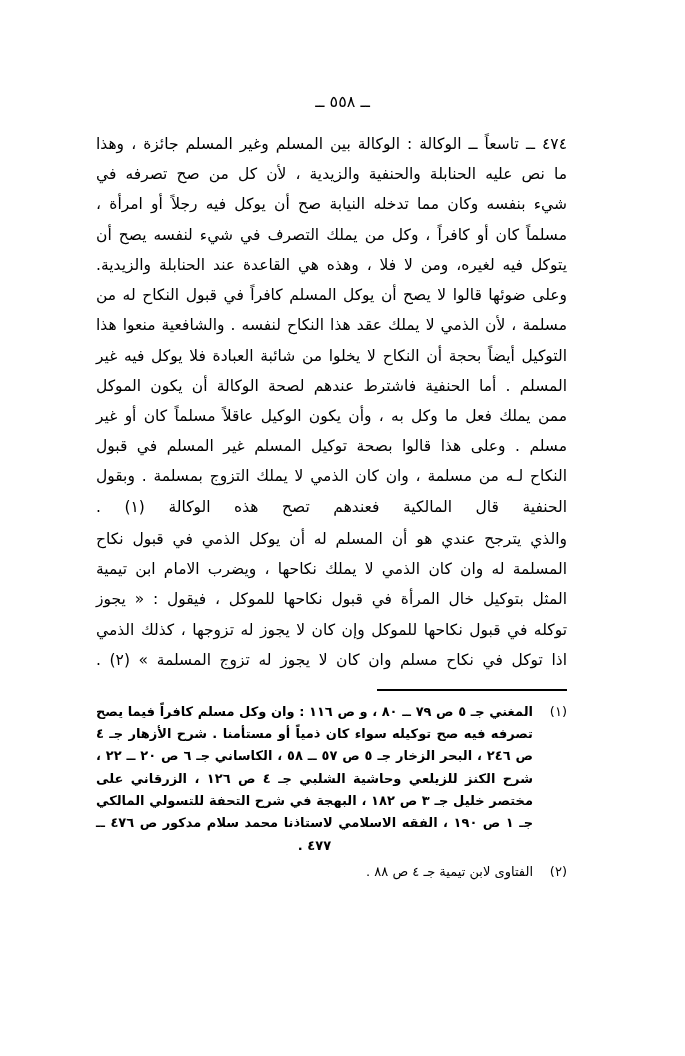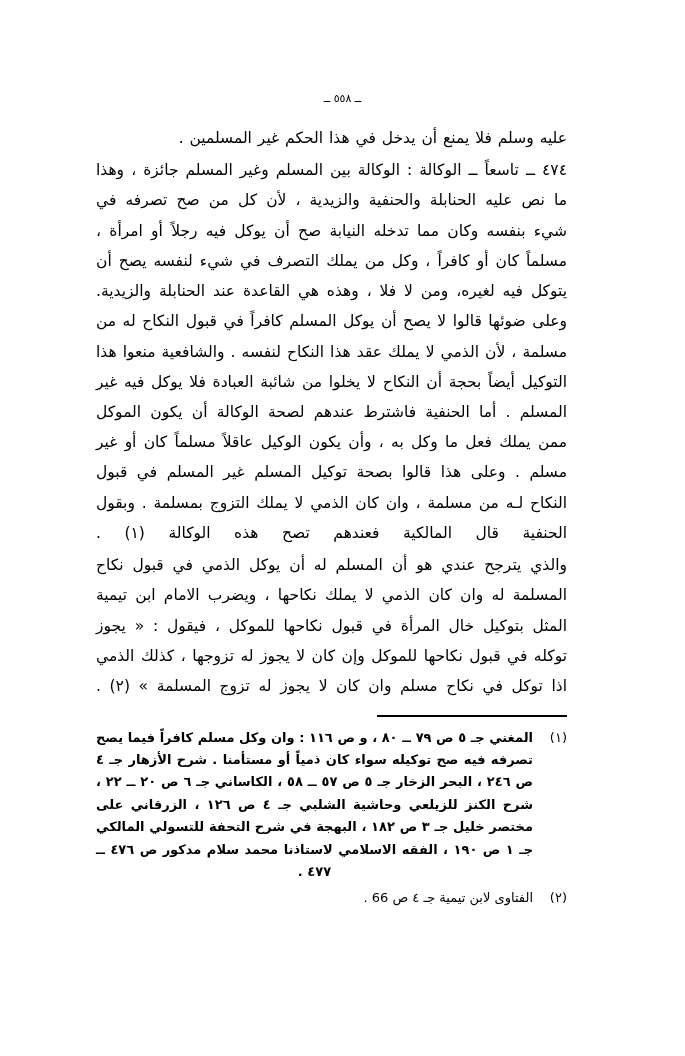--- a/index.html
+++ b/index.html
@@ -17,21 +17,21 @@
   }
   .page {
     width: 685px;
     height: 1056px;
     position: relative;
     box-sizing: border-box;
     padding: 0;
   }
   .page-number {
     text-align: center;
-    font-size: 11px;
+    font-size: 16px;
     letter-spacing: 1px;
     margin-top: 92px;
     margin-bottom: 18px;
     direction: rtl;
   }
   .body-block {
     margin: 0 118px 0 96px;
     direction: rtl;
     text-align: justify;
     text-align-last: justify;
@@ -93,37 +93,36 @@
 </style>
 </head>
 <body>
 
 <div class="page">
 
   <div class="page-number">ــ ٥٥٨ ــ</div>
 
   <div class="body-block">
 
-    <p class="para lead first-line-note">عليه وسلم فلا يمنع أن يدخل في هذا الحكم غير المسلمين .</p>
 
     <p class="para">٤٧٤ ــ تاسعاً ــ الوكالة : الوكالة بين المسلم وغير المسلم جائزة ، وهذا ما نص عليه الحنابلة والحنفية والزيدية ، لأن كل من صح تصرفه في شيء بنفسه وكان مما تدخله النيابة صح أن يوكل فيه رجلاً أو امرأة ، مسلماً كان أو كافراً ، وكل من يملك التصرف في شيء لنفسه يصح أن يتوكل فيه لغيره، ومن لا فلا ، وهذه هي القاعدة عند الحنابلة والزيدية. وعلى ضوئها قالوا لا يصح أن يوكل المسلم كافراً في قبول النكاح له من مسلمة ، لأن الذمي لا يملك عقد هذا النكاح لنفسه . والشافعية منعوا هذا التوكيل أيضاً بحجة أن النكاح لا يخلوا من شائبة العبادة فلا يوكل فيه غير المسلم . أما الحنفية فاشترط عندهم لصحة الوكالة أن يكون الموكل ممن يملك فعل ما وكل به ، وأن يكون الوكيل عاقلاً مسلماً كان أو غير مسلم . وعلى هذا قالوا بصحة توكيل المسلم غير المسلم في قبول النكاح لـه من مسلمة ، وان كان الذمي لا يملك التزوج بمسلمة . وبقول الحنفية قال المالكية فعندهم تصح هذه الوكالة (١) .</p>
 
     <p class="para">والذي يترجح عندي هو أن المسلم له أن يوكل الذمي في قبول نكاح المسلمة له وان كان الذمي لا يملك نكاحها ، ويضرب الامام ابن تيمية المثل بتوكيل خال المرأة في قبول نكاحها للموكل ، فيقول : « يجوز توكله في قبول نكاحها للموكل وإن كان لا يجوز له تزوجها ، كذلك الذمي اذا توكل في نكاح مسلم وان كان لا يجوز له تزوج المسلمة » (٢) .</p>
 
   </div>
 
   <div class="rule"></div>
 
   <div class="footnotes">
 
     <div class="fn-row">
       <div class="fn-num">(١)</div>
       <div class="fn-text last-right">المغني جـ ٥ ص ٧٩ ــ ٨٠ ، و ص ١١٦ : وان وكل مسلم كافراً فيما يصح تصرفه فيه صح توكيله سواء كان ذمياً أو مستأمنا . شرح الأزهار جـ ٤ ص ٢٤٦ ، البحر الزخار جـ ٥ ص ٥٧ ــ ٥٨ ، الكاساني جـ ٦ ص ٢٠ ــ ٢٢ ، شرح الكنز للزيلعي وحاشية الشلبي جـ ٤ ص ١٢٦ ، الزرقاني على مختصر خليل جـ ٣ ص ١٨٢ ، البهجة في شرح التحفة للتسولي المالكي جـ ١ ص ١٩٠ ، الفقه الاسلامي لاستاذنا محمد سلام مدكور ص ٤٧٦ ــ ٤٧٧ .</div>
     </div>
 
     <div class="fn-row">
       <div class="fn-num">(٢)</div>
-      <div class="fn-text single">الفتاوى لابن تيمية جـ ٤ ص 66 .</div>
+      <div class="fn-text single">الفتاوى لابن تيمية جـ ٤ ص ٨٨ .</div>
     </div>
 
   </div>
 
 </div>
 
 </body></html>

